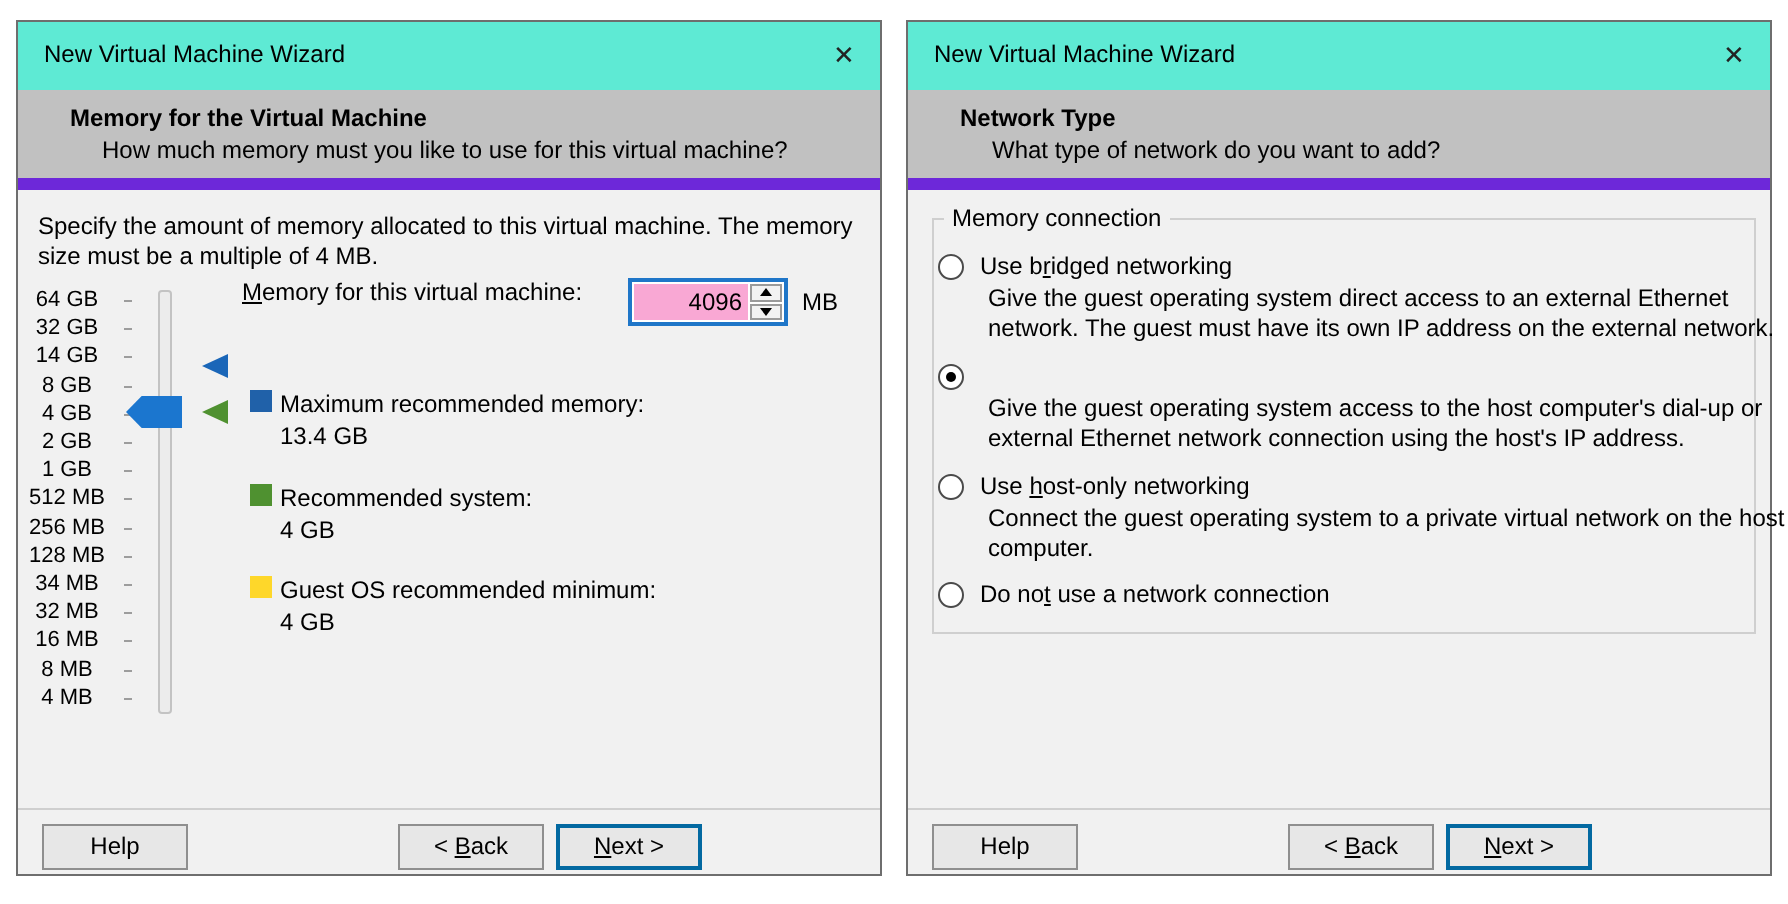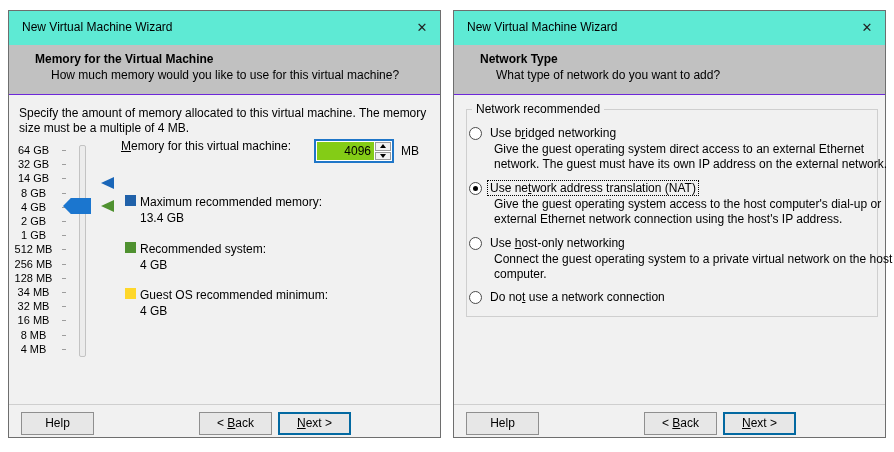--- a/index.html
+++ b/index.html
@@ -7,38 +7,38 @@
   .stage { position:relative; width:894px; height:452px; overflow:hidden; }
 
   .dialog { position:absolute; top:10px; width:433px; height:428px; background:#f1f1f1; border:1px solid #6e6e6e; }
   .dlg-left { left:8px; }
   .dlg-right { left:453px; }
 
   .titlebar { position:absolute; left:0; top:0; width:100%; height:34px; background:#5eead4; }
   .titlebar .wtitle { position:absolute; left:13px; top:9px; font-size:12px; }
   .close-btn { position:absolute; right:8px; top:7px; width:20px; height:20px; text-align:center; line-height:20px; font-size:13px; color:#222; cursor:default; }
 
-  .hdr { position:absolute; left:0; top:34px; width:100%; height:50px; background:#c1c1c1; border-bottom:1px solid #6d28d9; }
+  .hdr { position:absolute; left:0; top:34px; width:100%; height:50px; background:#c1c1c1; border-bottom:6px solid #6d28d9; }
   .hdr .htitle { position:absolute; left:26px; top:7px; font-size:12px; font-weight:bold; }
   .hdr .hsub { position:absolute; left:42px; top:23px; font-size:12px; }
 
   .body-text { position:absolute; left:10px; top:95px; width:424px; font-size:12px; line-height:15px; }
 
   
   .scale-label { position:absolute; width:49px; text-align:center; font-size:11px; line-height:13px; }
   .tick { position:absolute; left:53px; width:4px; height:1px; background:#9d9d9d; }
   .track { position:absolute; left:70px; top:134px; width:7px; height:212px; background:#ececec; border:1px solid #c3c3c3; border-radius:2px; }
   .handle { position:absolute; left:54px; top:187px; width:28px; height:16px;
             clip-path:polygon(0% 50%, 28% 0%, 100% 0%, 100% 100%, 28% 100%); }
   .marker { position:absolute; left:92px; width:13px; height:12px;
             clip-path:polygon(0% 50%, 100% 0%, 100% 100%); }
 
   .mem-label { position:absolute; left:112px; top:128px; font-size:12px; }
   .mem-input { position:absolute; left:305px; top:128px; width:80px; height:24px; background:#fff; border:2px solid #1f76c8; display:flex; padding:1px; }
-  .mem-text { flex:1; background:#84cc16; font-size:12px; text-align:right; padding:2px 3px 0 0; }
+  .mem-text { flex:1; background:#f9a8d4; font-size:12px; text-align:right; padding:2px 3px 0 0; }
   .spinner { width:16px; display:flex; flex-direction:column; margin-left:1px; }
   .spin-btn { flex:1; background:#f2f2f2; border:1px solid #9a9a9a; position:relative; }
   .spin-btn + .spin-btn { margin-top:1px; }
   .spin-btn::after { content:""; position:absolute; left:50%; top:50%; transform:translate(-50%,-50%); width:0; height:0; }
   .spin-up::after { border-left:3px solid transparent; border-right:3px solid transparent; border-bottom:4px solid #000; }
   .spin-down::after { border-left:3px solid transparent; border-right:3px solid transparent; border-top:4px solid #000; }
   .mem-unit { position:absolute; left:392px; top:133px; font-size:12px; }
 
   .legend-sq { position:absolute; left:116px; width:11px; height:11px; }
   .legend-label { position:absolute; left:131px; font-size:12px; }
@@ -68,21 +68,21 @@
 
 <div class="stage">
 
   <div class="dialog dlg-left">
     <div class="titlebar">
       <span class="wtitle">New Virtual Machine Wizard</span>
       <span class="close-btn">✕</span>
     </div>
     <div class="hdr">
       <div class="htitle">Memory for the Virtual Machine</div>
-      <div class="hsub">How much memory would you like to use for this virtual machine?</div>
+      <div class="hsub">How much memory must you like to use for this virtual machine?</div>
     </div>
 
     <div class="body-text">Specify the amount of memory allocated to this virtual machine. The memory size must be a multiple of 4 MB.</div>
 
     <div class="scale-label" style="top:133px">64 GB</div>
     <div class="scale-label" style="top:147px">32 GB</div>
     <div class="scale-label" style="top:161px">14 GB</div>
     <div class="scale-label" style="top:176px">8 GB</div>
     <div class="scale-label" style="top:190px">4 GB</div>
     <div class="scale-label" style="top:204px">2 GB</div>
@@ -150,28 +150,27 @@
     <div class="titlebar">
       <span class="wtitle">New Virtual Machine Wizard</span>
       <span class="close-btn">✕</span>
     </div>
     <div class="hdr">
       <div class="htitle">Network Type</div>
       <div class="hsub">What type of network do you want to add?</div>
     </div>
 
     <div class="groupbox"></div>
-    <div class="group-label">Network recommended</div>
+    <div class="group-label">Memory connection</div>
 
     <div class="radio" style="top:116px"></div>
     <div class="opt-label" style="top:115px"><span>Use b</span><u>r</u><span>idged networking</span></div>
     <div class="opt-desc" style="top:131px">Give the guest operating system direct access to an external Ethernet network. The guest must have its own IP address on the external network.</div>
 
     <div class="radio checked" style="top:171px"></div>
-    <div class="opt-label focused" style="top:170px"><span>Use ne</span><u>t</u><span>work address translation (NAT)</span></div>
     <div class="opt-desc" style="top:186px">Give the guest operating system access to the host computer's dial-up or external Ethernet network connection using the host's IP address.</div>
 
     <div class="radio" style="top:226px"></div>
     <div class="opt-label" style="top:225px"><span>Use </span><u>h</u><span>ost-only networking</span></div>
     <div class="opt-desc" style="top:241px">Connect the guest operating system to a private virtual network on the host computer.</div>
 
     <div class="radio" style="top:280px"></div>
     <div class="opt-label" style="top:279px"><span>Do no</span><u>t</u><span> use a network connection</span></div>
 
     <div class="footer-sep"></div>

